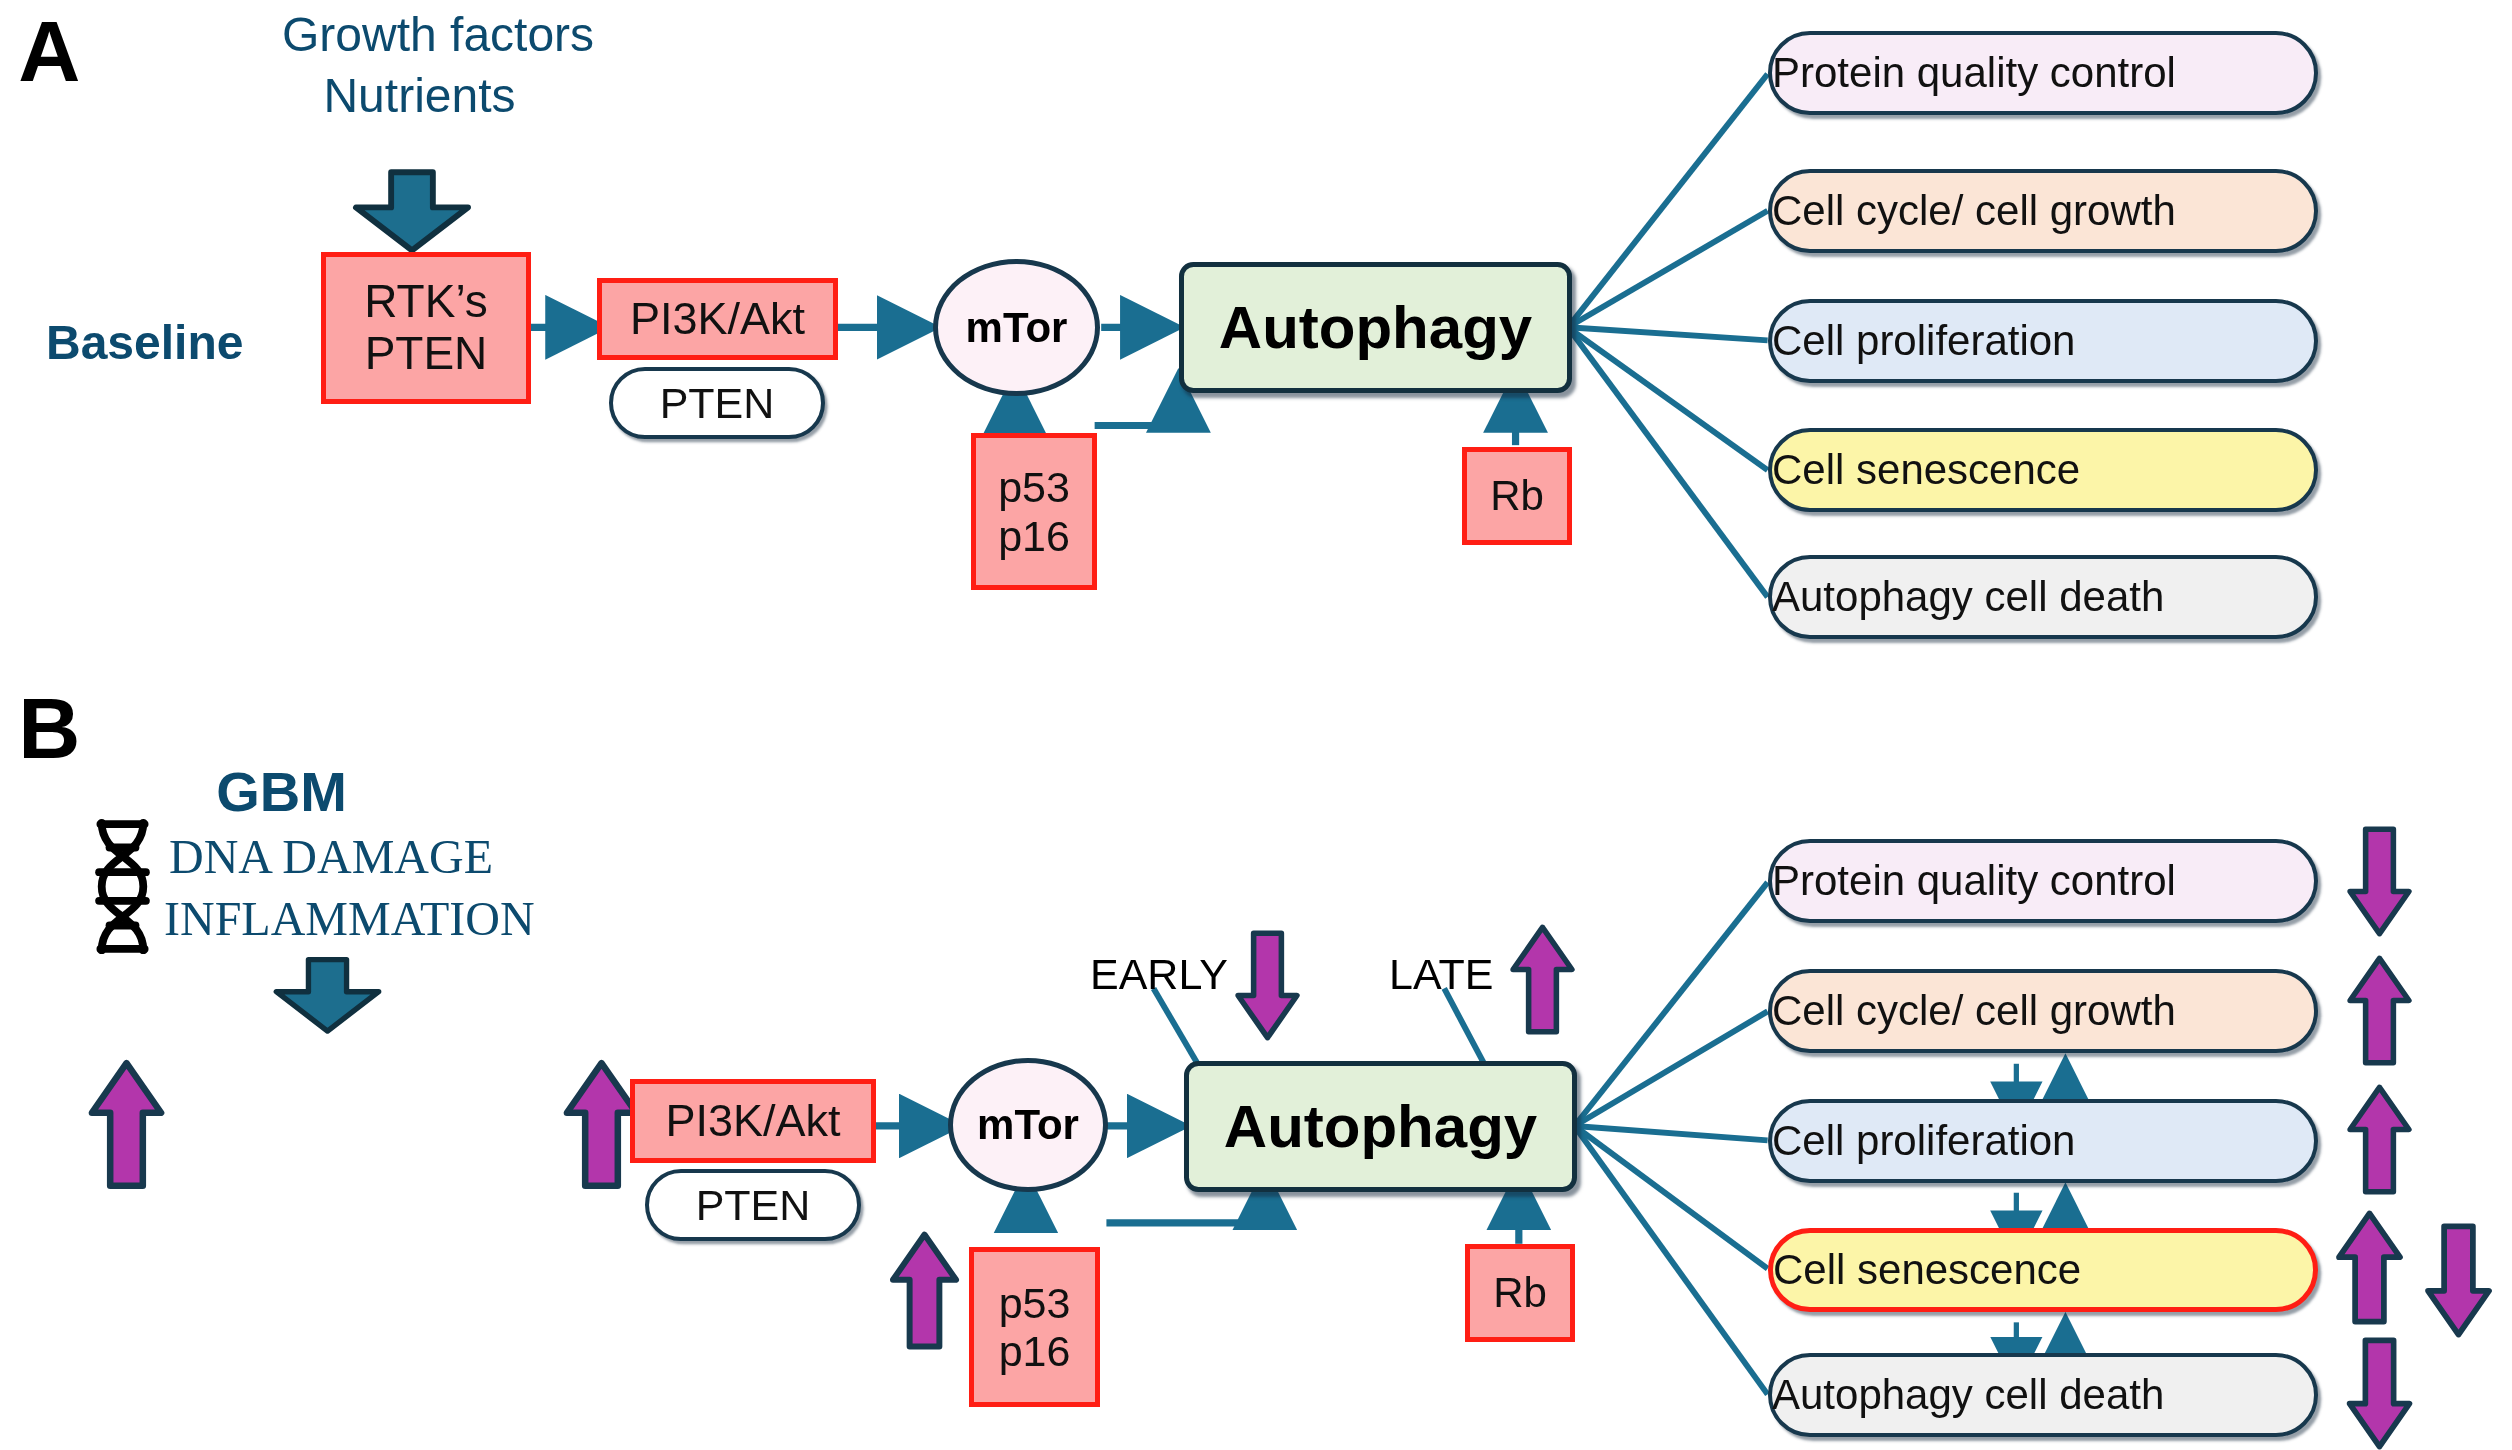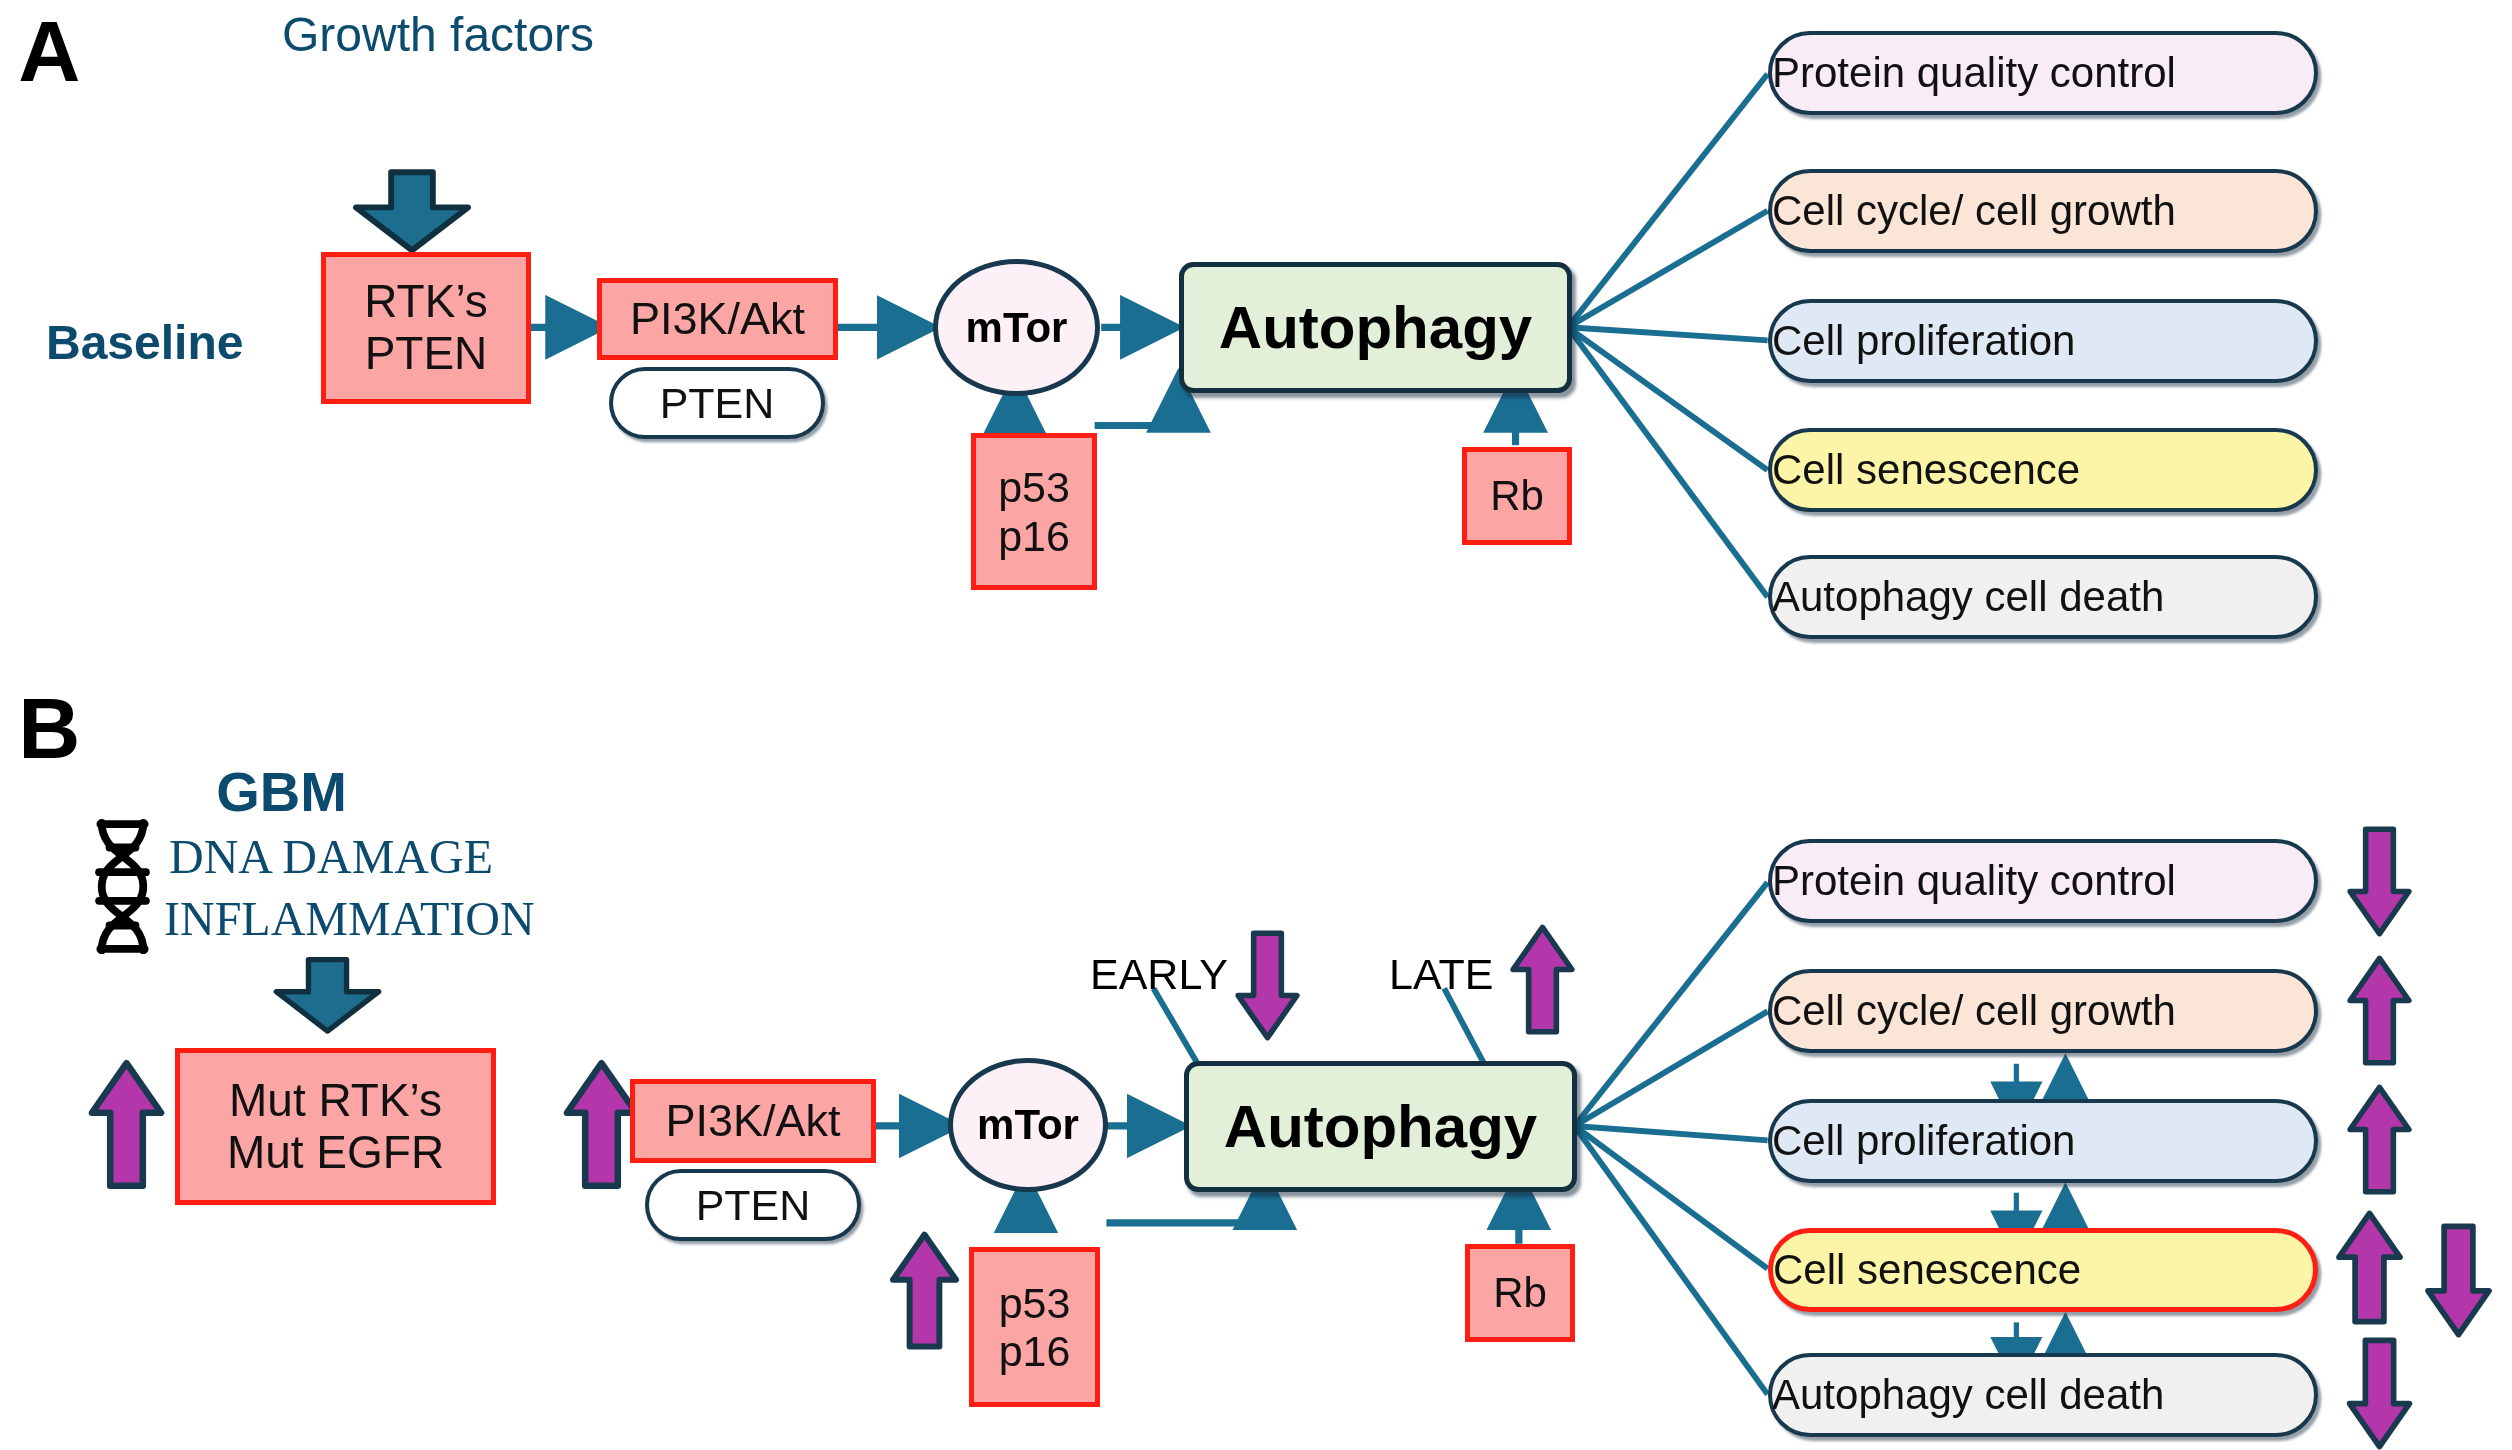--- a/index.html
+++ b/index.html
@@ -153,20 +153,21 @@
       <line x1="14" y1="84" x2="86" y2="84"></line>
       <line x1="14" y1="128" x2="86" y2="128"></line>
       <line x1="30" y1="166" x2="70" y2="166"></line>
       <line x1="16" y1="202" x2="84" y2="202"></line>
     </g>
   </svg>
 
   <div class="abs panel-letter" style="left:18.3px;top:7.9px;">A</div>
 
   <div class="abs plain-text stim" style="left:282px;top:7.9px;width:275px;">Growth factors</div>
+  <div class="abs plain-text stim" style="left:282px;top:69px;width:275px;">Nutrients</div>
 
   <div class="abs plain-text baseline-lbl" style="left:46px;top:316px;text-align:right;">Baseline</div>
 
   <div class="abs redbox" style="left:321px;top:252px;width:210px;height:152px;font-size:46px;flex-direction:column;">
     <span>RTK’s</span>
     <span>PTEN</span>
   </div>
 
   <div class="abs redbox" style="left:597px;top:278px;width:241px;height:82px;font-size:45px;">
     <span>PI3K/Akt</span>
@@ -211,24 +212,20 @@
   <div class="abs panel-letter" style="left:18.3px;top:685px;">B</div>
 
   <div class="abs plain-text gbm-lbl" style="left:157px;top:761px;width:249px;">GBM</div>
   <div class="abs plain-text dmg-lbl" style="left:164px;top:830px;width:334px;">DNA DAMAGE</div>
   <div class="abs plain-text dmg-lbl" style="left:164px;top:892px;width:334px;">INFLAMMATION</div>
 
   <svg class="abs" style="left:88px;top:1059px;width:77px;height:131px" viewBox="0 0 118 200">
     <path d="M59 6 L112 82 L84 82 L84 194 L34 194 L34 82 L6 82 Z" fill="#b336ab" stroke="#18394e" stroke-width="10" stroke-linejoin="round"></path>
   </svg>
 
-  <div class="abs redbox" style="left:175px;top:1048px;width:321px;height:157px;font-size:46px;flex-direction:column;">
-    <span>Mut RTK’s</span>
-    <span>Mut EGFR</span>
-  </div>
 
   <svg class="abs" style="left:563px;top:1059px;width:77px;height:131px" viewBox="0 0 118 200">
     <path d="M59 6 L112 82 L84 82 L84 194 L34 194 L34 82 L6 82 Z" fill="#b336ab" stroke="#18394e" stroke-width="10" stroke-linejoin="round"></path>
   </svg>
 
   <div class="abs redbox" style="left:630px;top:1079px;width:246px;height:84px;font-size:45px;">
     <span>PI3K/Akt</span>
   </div>
   <div class="abs pten" style="left:645px;top:1169px;width:216px;height:72px;">
     <span>PTEN</span>

